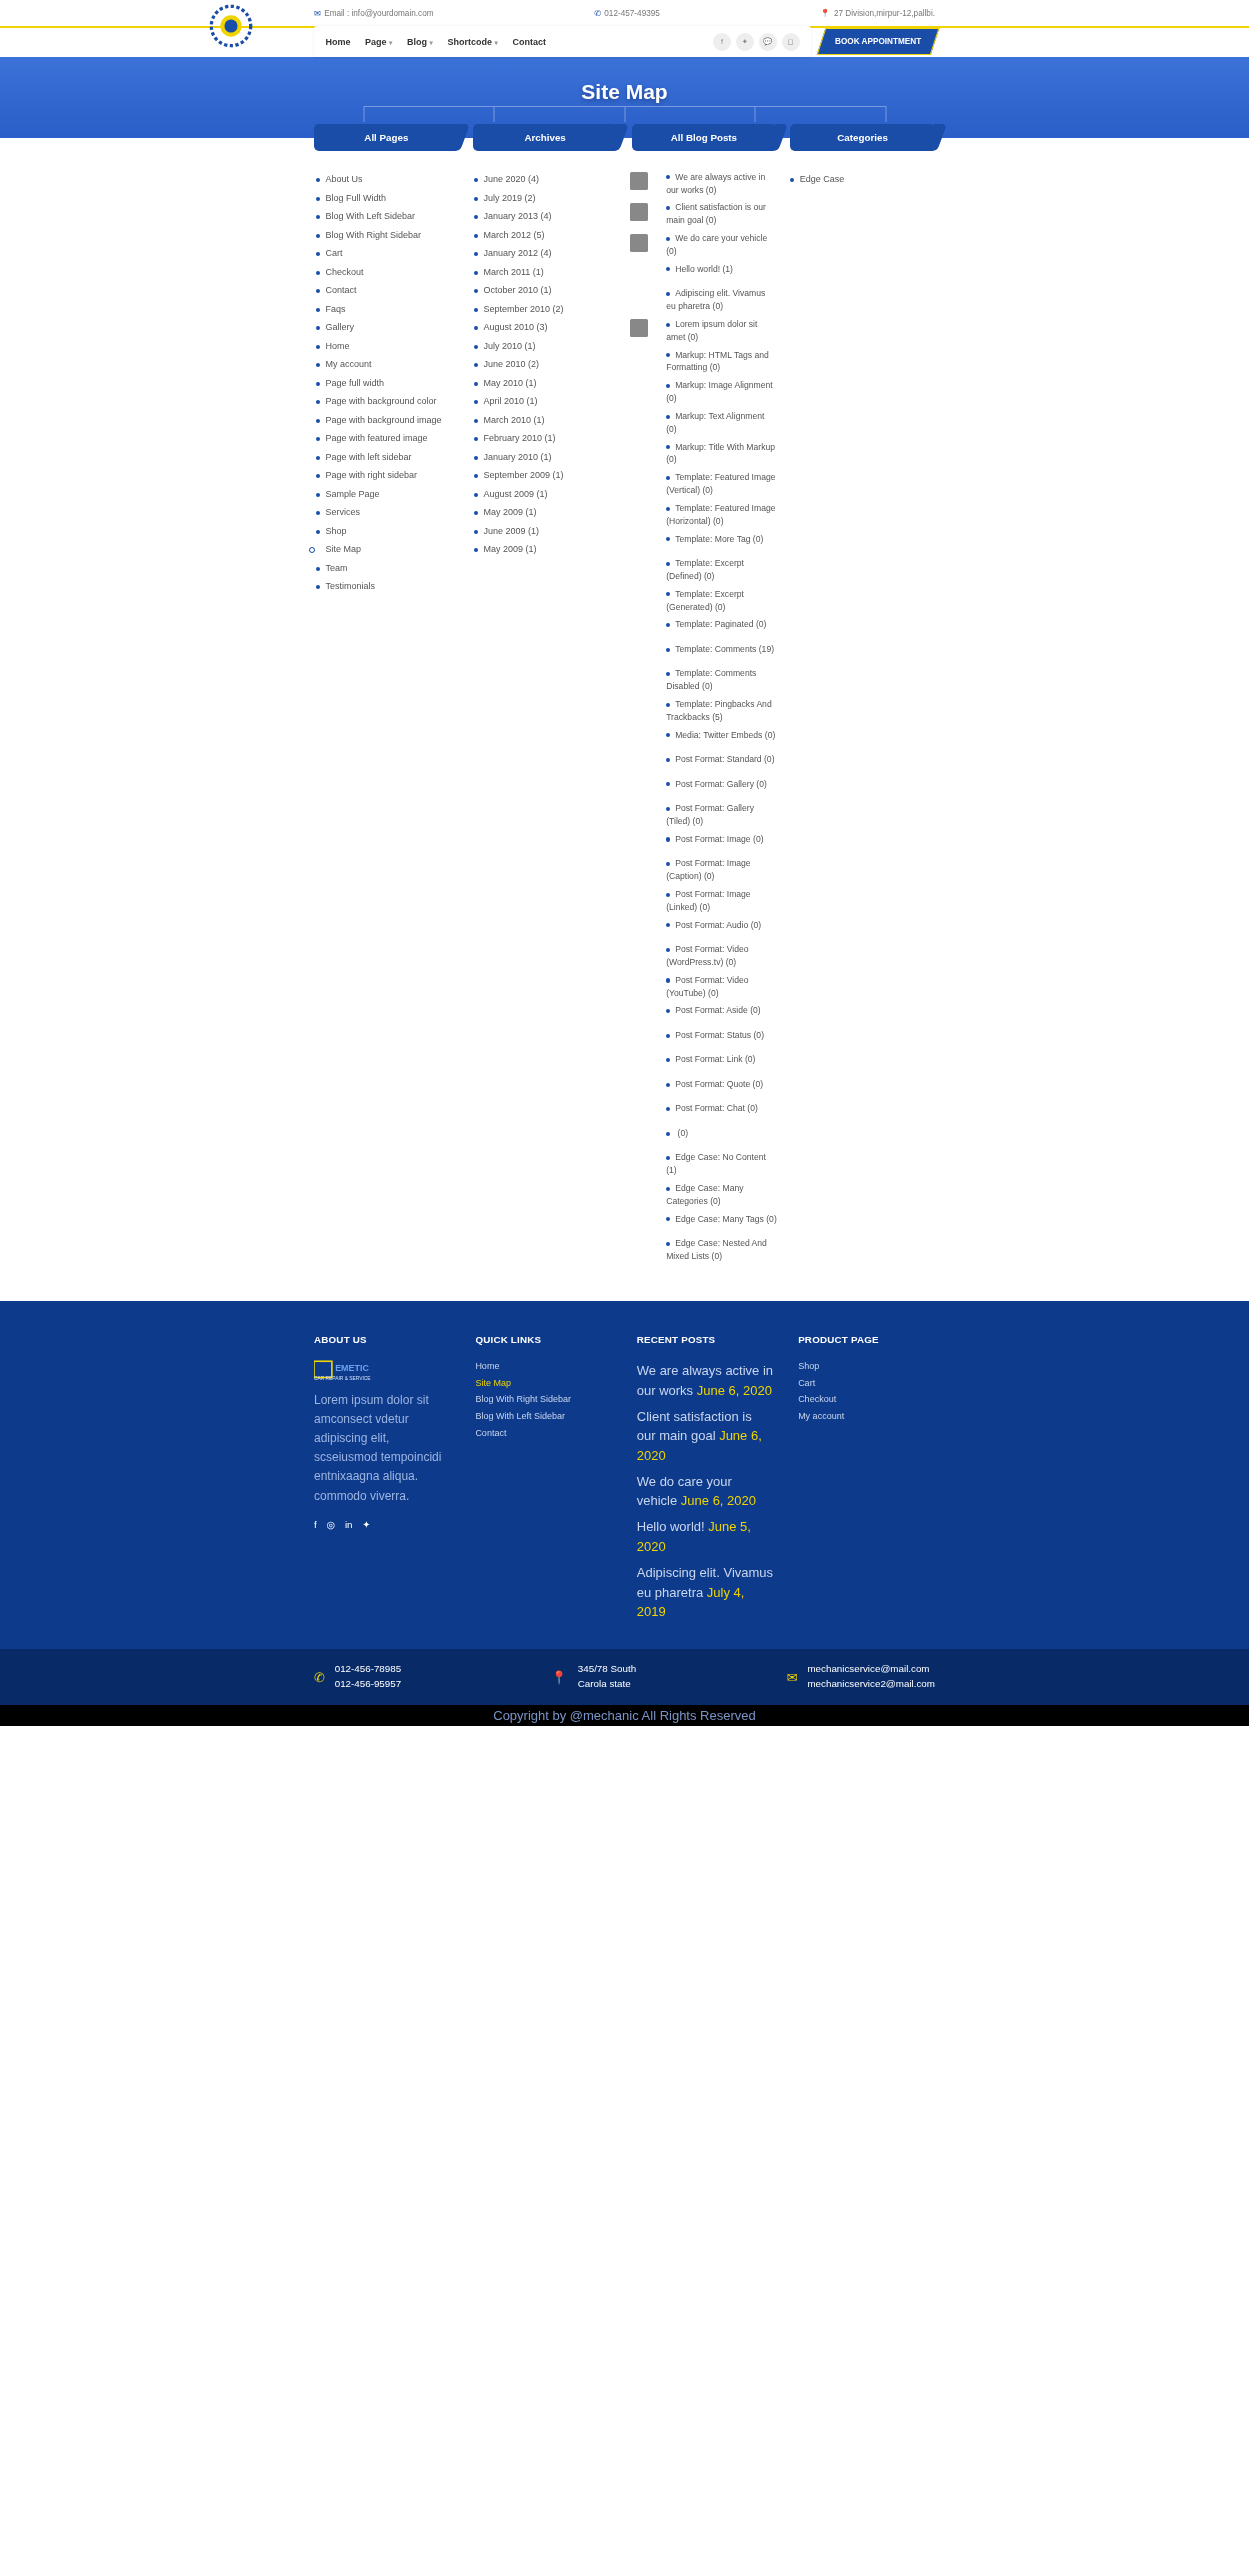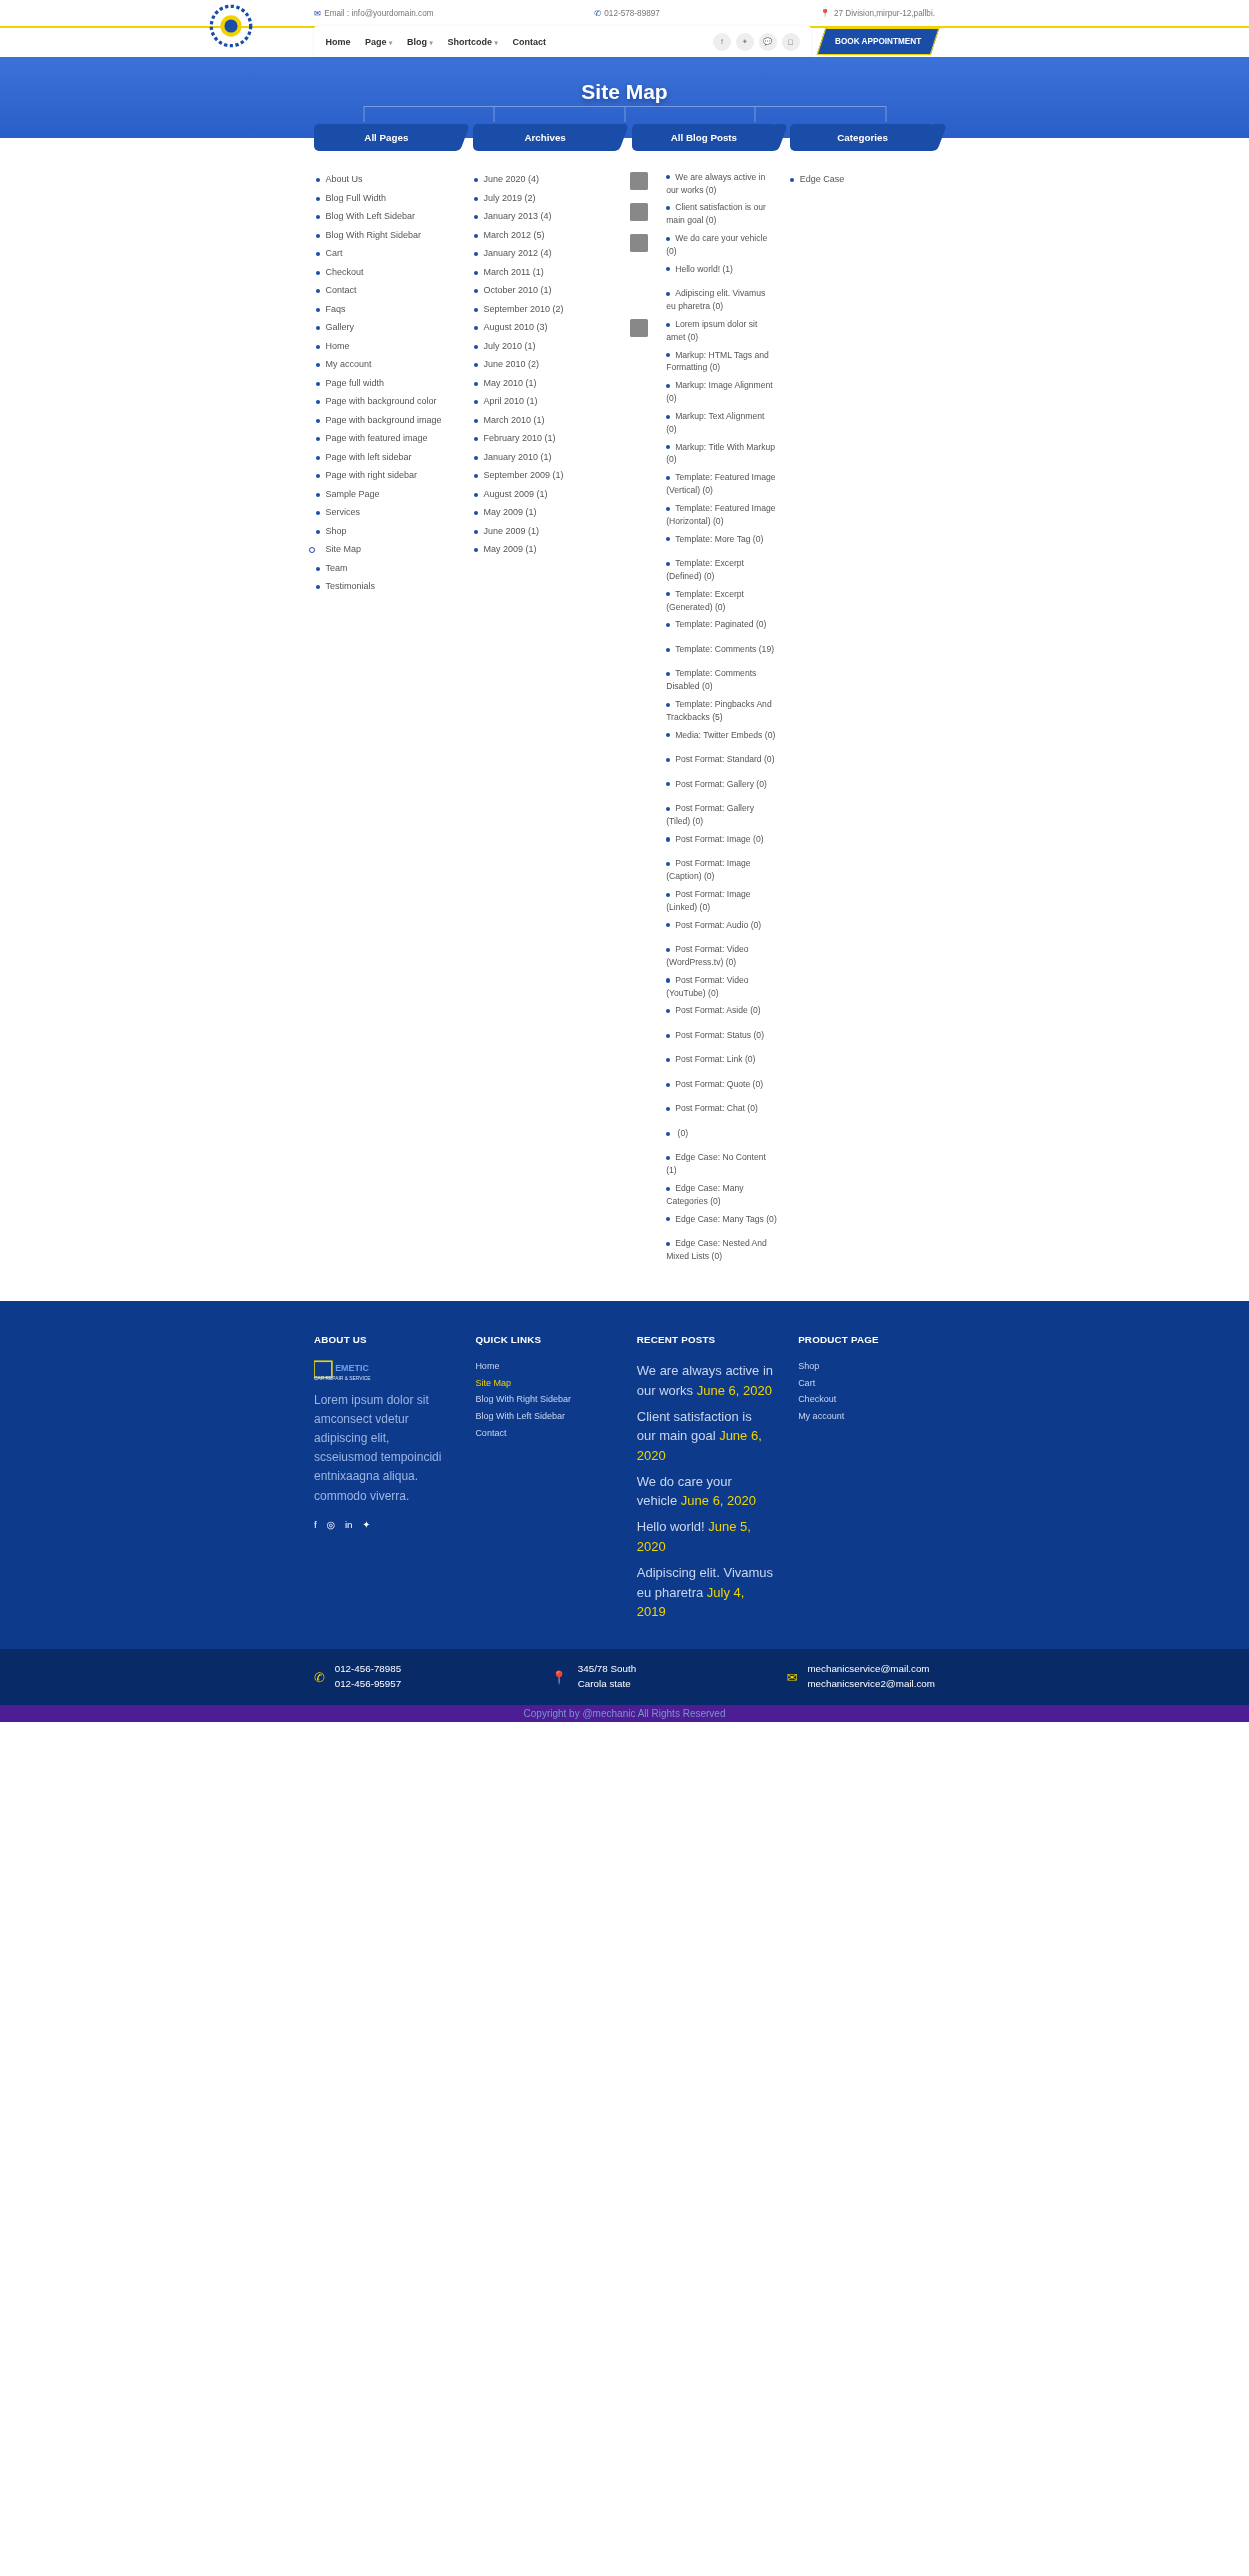--- a/index.html
+++ b/index.html
@@ -68,33 +68,33 @@
 .fsoc{margin-top:13px;display:flex;gap:9.8px;color:#fff;font-size:9.8px}
 .rp li{font-size:13px;line-height:1.5;padding:3.3px 0}
 .rp .date{color:#f0d400}
 
 
 .bottom{background:#082b68;color:#fff;padding:13px 0}
 .bottom-inner{max-width:621px;margin:0 auto;display:flex;justify-content:space-between;align-items:center;gap:16.3px}
 .bgrp{display:flex;align-items:center;gap:9.8px;font-size:9.8px}
 .bgrp .bi{color:#f0d400;font-size:13px}
 .bgrp .lines div{line-height:1.5}
-.copy{background:#4c1d95;color:#7a94c8;font-size:10px;text-align:center;padding:3.3px 0}
+.copy{background:#000000;color:#7a94c8;font-size:13px;text-align:center;padding:3.3px 0}
 </style>
 </head>
 <body>
 
 <div class="topbar">
   <div class="item">
     <span class="ico">✉</span>
     <span><span>Email : </span><span>info@yourdomain.com</span></span>
   </div>
   <div class="item">
     <span class="ico">✆</span>
-    <span>012-578-89897</span>
+    <span>012-457-49395</span>
   </div>
   <div class="item">
     <span class="ico">📍</span>
     <span>27 Division,mirpur-12,pallbi.</span>
   </div>
 </div>
 
 <div class="header-wrap">
   <div class="yellow-stripe"></div>
   <div class="header">

